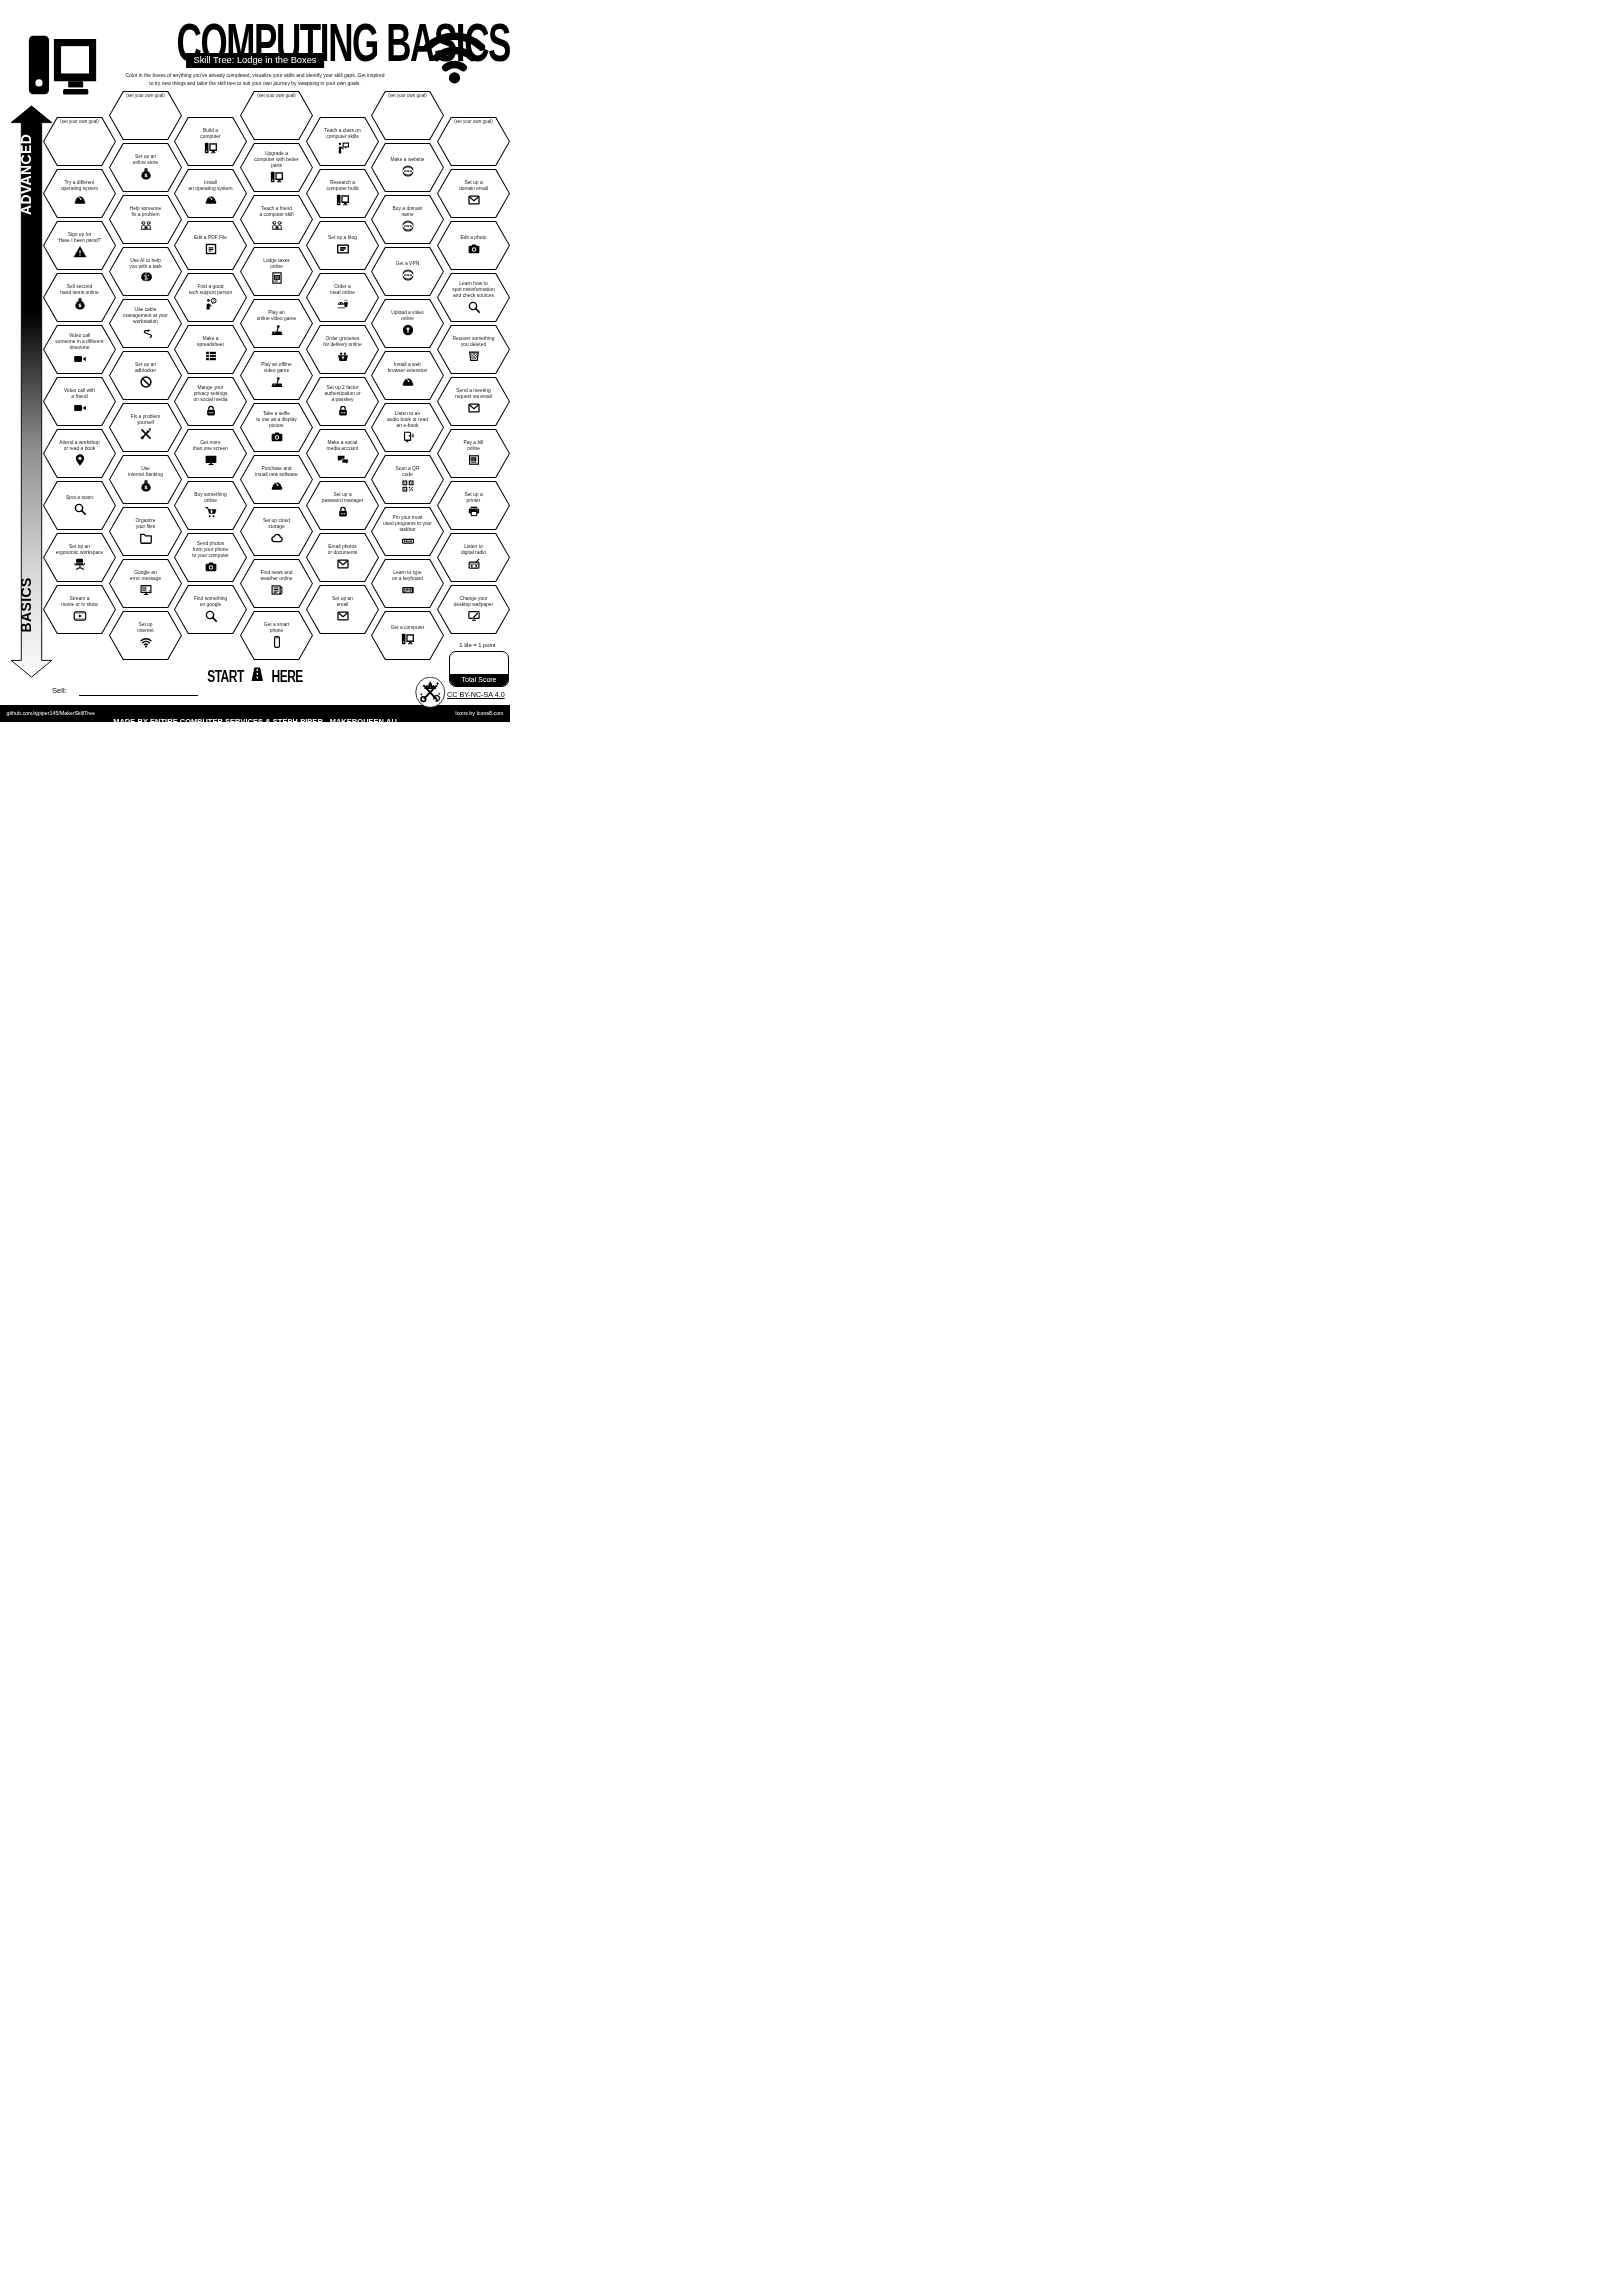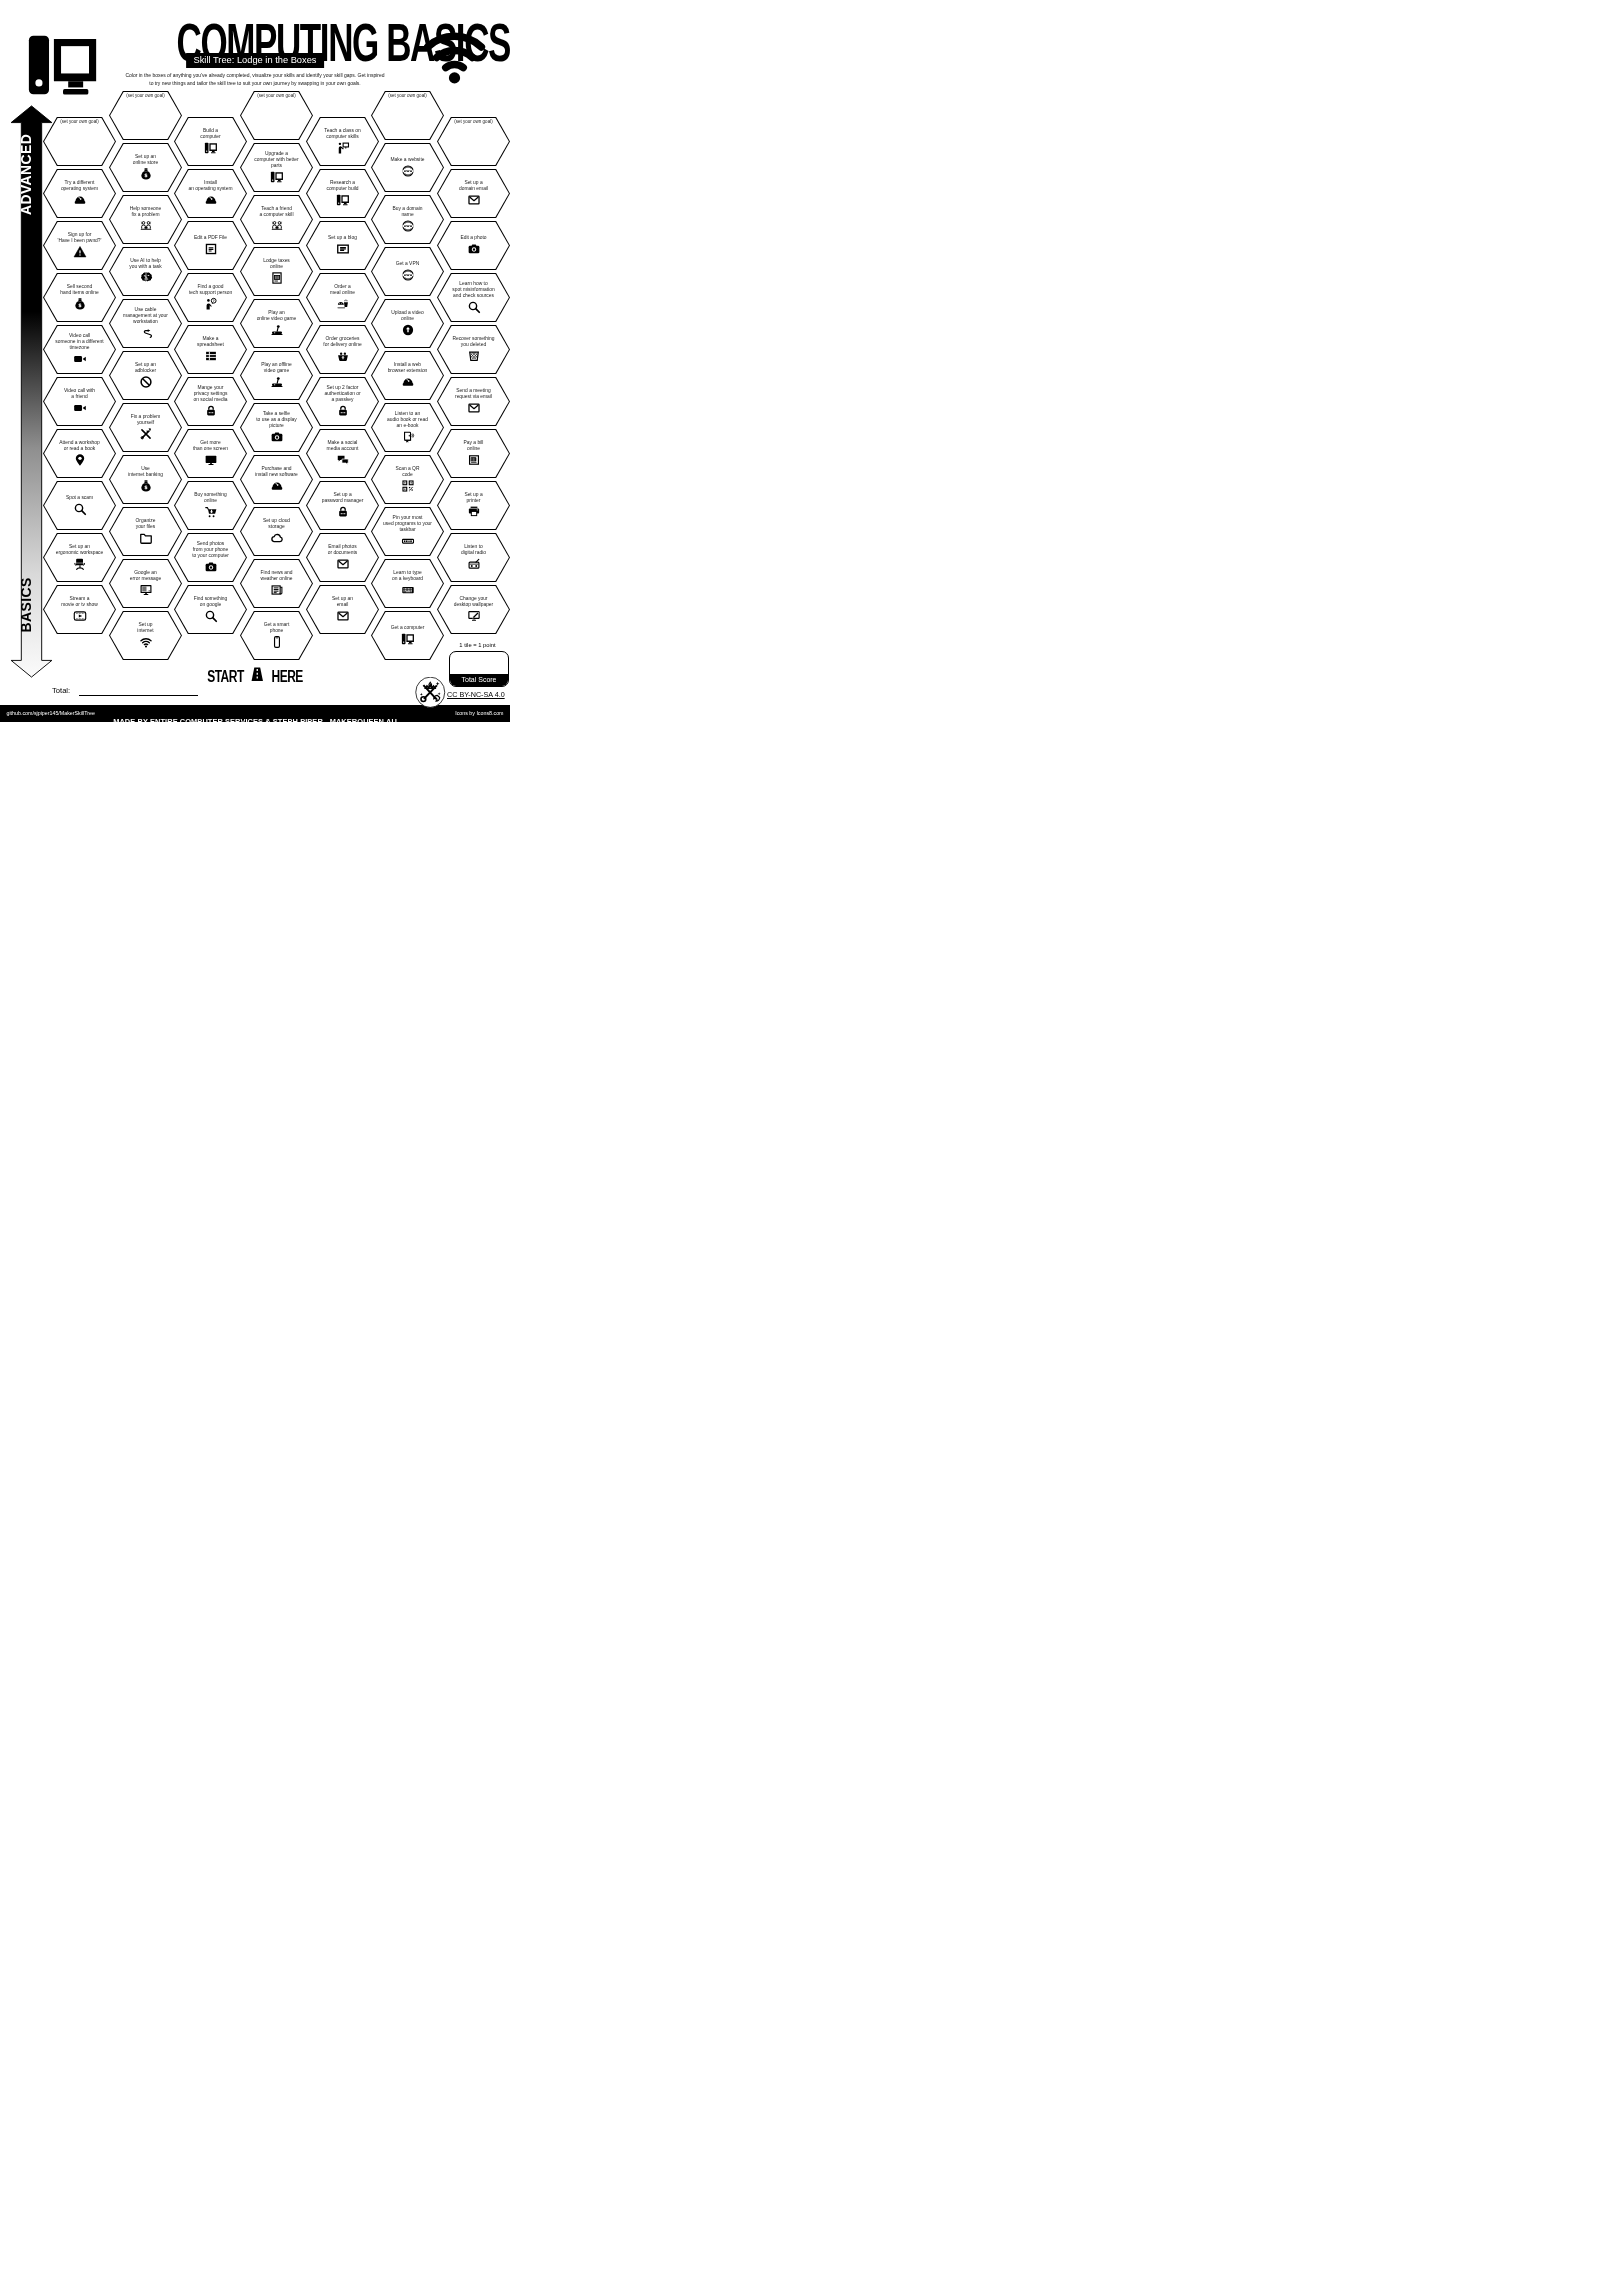--- a/index.html
+++ b/index.html
@@ -1189,21 +1189,21 @@
         <path d="M12 5.2v14" stroke="#fff" stroke-width="1.7" stroke-dasharray="2.7 2.1" fill="none"></path>
       </svg></span>
   <span class="start-word">HERE</span>
 </div>
 
 <div class="tile-point">1 tile = 1 point</div>
 <div class="score-box">
   <div class="score-label">Total Score</div>
 </div>
 
-<div class="name-row">Total:</div>
+<div class="name-row">Sell:</div>
 <div class="name-line"></div>
 
 <div class="badge"><svg viewBox="0 0 24 24" fill="#000" xmlns="http://www.w3.org/2000/svg">
       <ellipse cx="12" cy="12" rx="11.4" ry="11.9" fill="#fff" stroke="#000" stroke-width=".6"></ellipse>
       <path d="M8.2 8.8l1.2-1.8 1.5 1.3L12 6l1.1 2.3 1.5-1.3 1.2 1.8z" fill="none" stroke="#000" stroke-width="1.1"></path>
       <path d="M6.6 6.4 16.8 17.4M17.2 6.6 7 17.2" stroke="#000" stroke-width="1.6" fill="none"></path>
       <circle cx="6.6" cy="17.4" r="1.9" fill="none" stroke="#000" stroke-width="1.2"></circle>
       <path d="M19.4 16.2a2.8 2.8 0 0 1-2.8 2.8l.7-1.5-1-1 -1.5.7a2.8 2.8 0 0 1 2.8-2.8z" fill="none" stroke="#000" stroke-width="1"></path>
       <path d="M12 4.1c.7 1 1.1 1.6 1.1 2.2a1.1 1.1 0 0 1-2.2 0c0-.6.4-1.2 1.1-2.2z" fill="none" stroke="#000" stroke-width=".9"></path>
       <path d="M17.8 3.8l.4 1.1 1.1.4-1.1.4-.4 1.1-.4-1.1-1.1-.4 1.1-.4zM19 12l.3.9.9.3-.9.3-.3.9-.3-.9-.9-.3.9-.3zM5 12.4l.3.9.9.3-.9.3-.3.9-.3-.9-.9-.3.9-.3z"></path>

